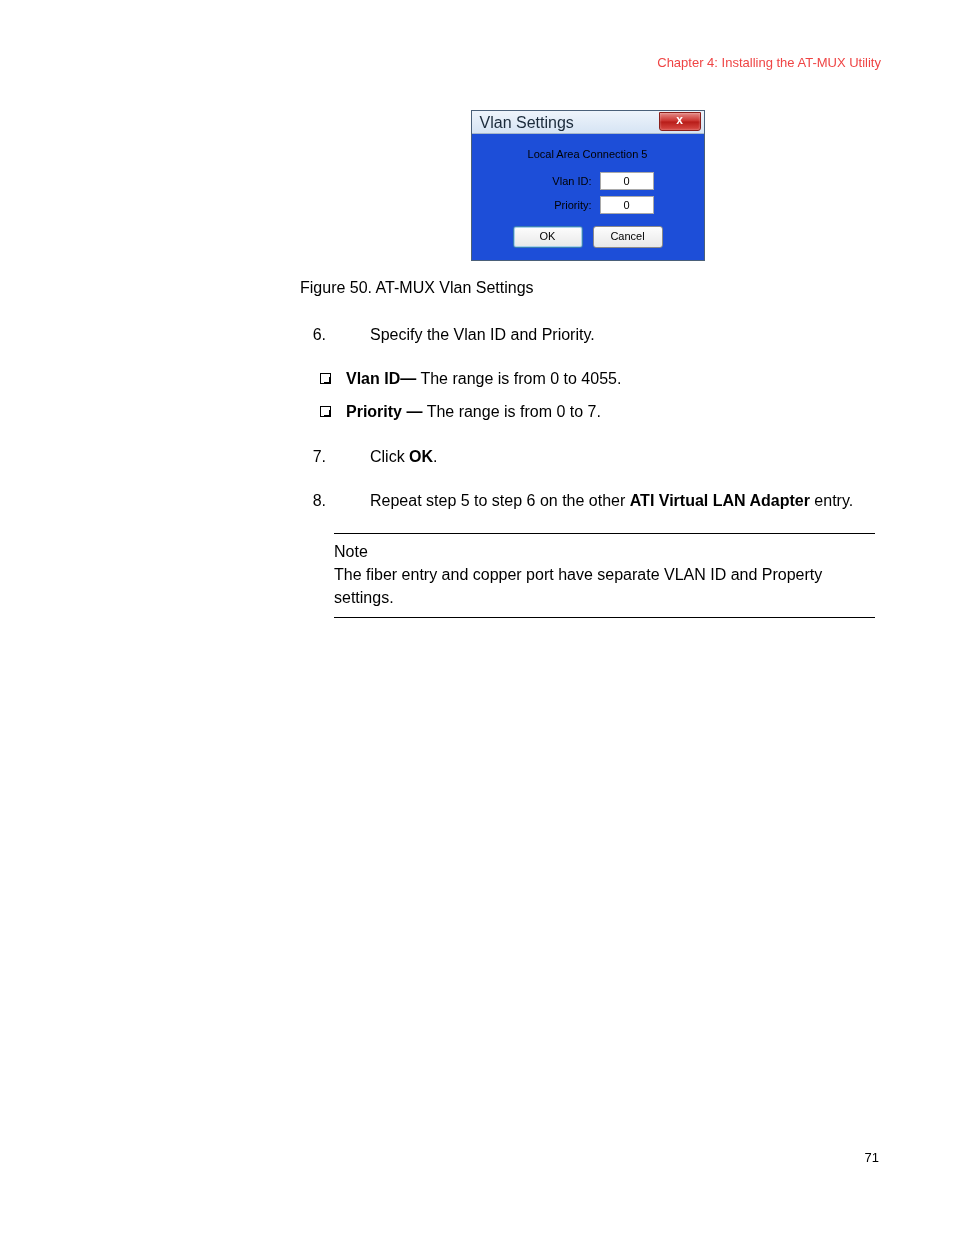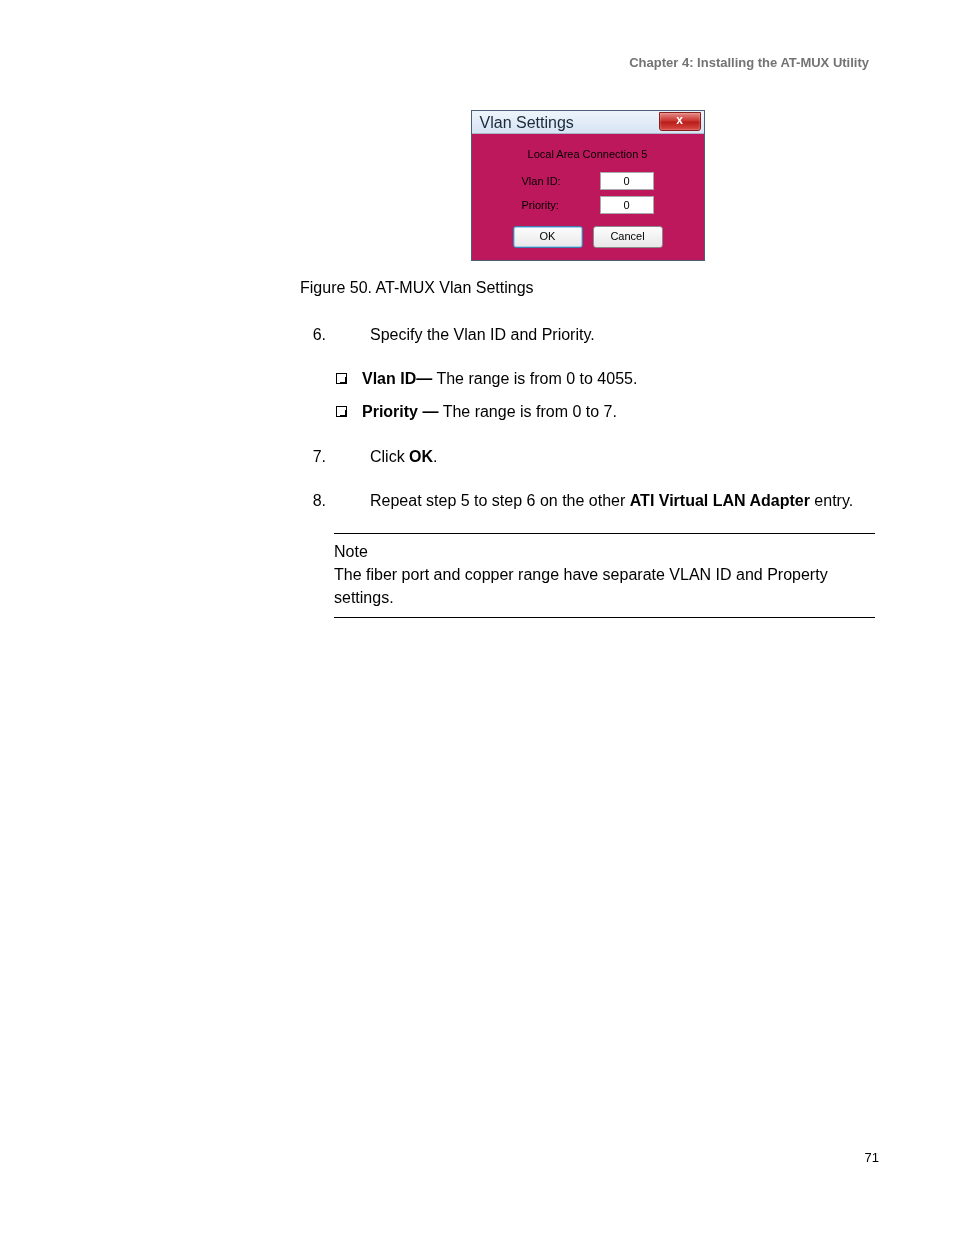--- a/index.html
+++ b/index.html
@@ -13,24 +13,23 @@
     position: relative;
   }
   .page {
     position: relative;
     width: 954px;
     height: 1235px;
   }
   .chapter-header {
     position: absolute;
     top: 55px;
-    right: 85px;
+    right: 73px;
     font-size: 13px;
-    color: #737373;
-    font-weight: bold;
+    color: #ef4444;
   }
   .page-number {
     position: absolute;
     bottom: 70px;
     right: 75px;
     font-size: 13px;
   }
   .content {
     position: absolute;
     top: 110px;
@@ -71,39 +70,40 @@
     border-radius: 0 0 3px 3px;
     color: #fff;
     text-align: center;
     font-weight: bold;
     font-size: 12px;
     line-height: 14px;
     font-family: Arial, sans-serif;
     box-shadow: inset 0 0 2px rgba(255,255,255,0.5);
   }
   .dialog-body {
-    background: #be185d;
+    background: #1d4ed8;
     padding: 10px 8px 10px 8px;
     font-family: "Segoe UI", Tahoma, sans-serif;
     font-size: 11px;
     color: #000;
   }
   .conn-label {
     text-align: center;
     margin: 4px 0 12px 0;
     font-size: 11px;
   }
   .form-row {
     display: flex;
     align-items: center;
     justify-content: center;
     margin-bottom: 6px;
   }
   .form-row .lbl {
     width: 70px;
+    text-align: right;
     padding-right: 8px;
     font-size: 11px;
   }
   .form-row .val {
     width: 52px;
     height: 16px;
     border: 1px solid #a9a9a9;
     background: #fff;
     font-size: 11px;
     text-align: center;
@@ -149,21 +149,21 @@
     padding-right: 8px;
   }
   .step .txt {
     flex: 1;
     margin-left: 36px;
   }
   .sub-item {
     display: flex;
     font-size: 16px;
     line-height: 1.55;
-    margin: 0 0 8px 36px;
+    margin: 0 0 8px 20px;
   }
   .sub-item .bullet {
     width: 26px;
     flex: 0 0 26px;
     font-size: 14px;
     line-height: 22px;
   }
   .sub-item .txt {
     flex: 1;
   }
@@ -253,19 +253,19 @@
       <div class="txt"><span>Click </span><span class="bold">OK</span><span>.</span></div>
     </div>
 
     <div class="step">
       <div class="num">8.</div>
       <div class="txt"><span>Repeat step 5 to step 6 on the other </span><span class="bold">ATI Virtual LAN Adapter</span><span> entry.</span></div>
     </div>
 
     <div class="note-box">
       <div class="note-title">Note</div>
-      <div>The fiber port and copper range have separate VLAN ID and Property settings.</div>
+      <div>The fiber entry and copper port have separate VLAN ID and Property settings.</div>
     </div>
 
   </div>
 
   <div class="page-number">71</div>
 </div>
 
 </body></html>

